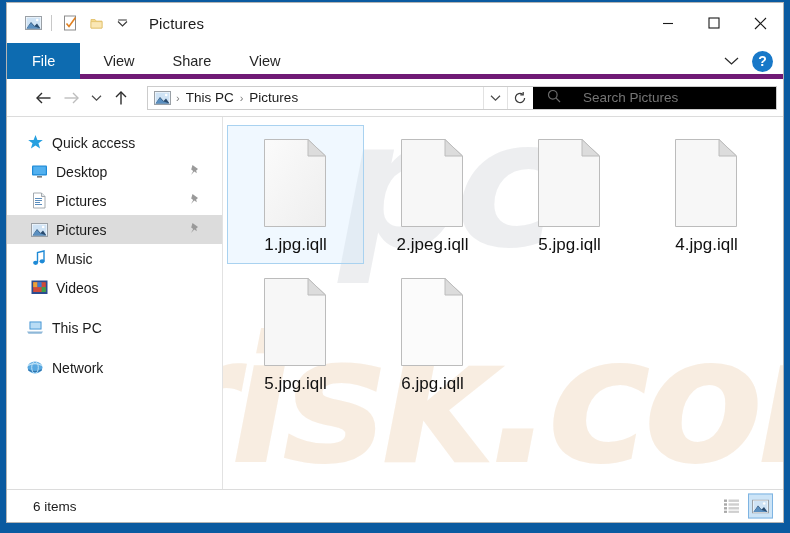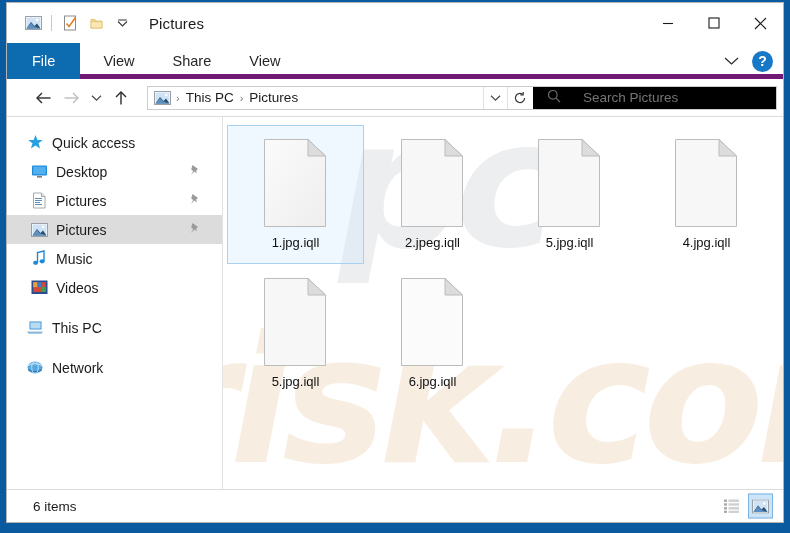--- a/index.html
+++ b/index.html
@@ -201,21 +201,21 @@
     padding-top: 11px;
     border: 1px solid transparent;
   }
   .file-item.selected {
     background: rgba(205,232,255,0.30);
     border: 1px solid #a9d2f0;
   }
   .file-icon { width: 72px; height: 92px; position: relative; }
   .file-name {
     margin-top: 6px;
-    font-size: 13px;
+    font-size: 17px;
     color: #101010;
     white-space: nowrap;
   }
 
   
   .watermark {
     position: absolute;
     left: 0; top: 0; right: 0; bottom: 0;
     z-index: 1;
     pointer-events: none;

